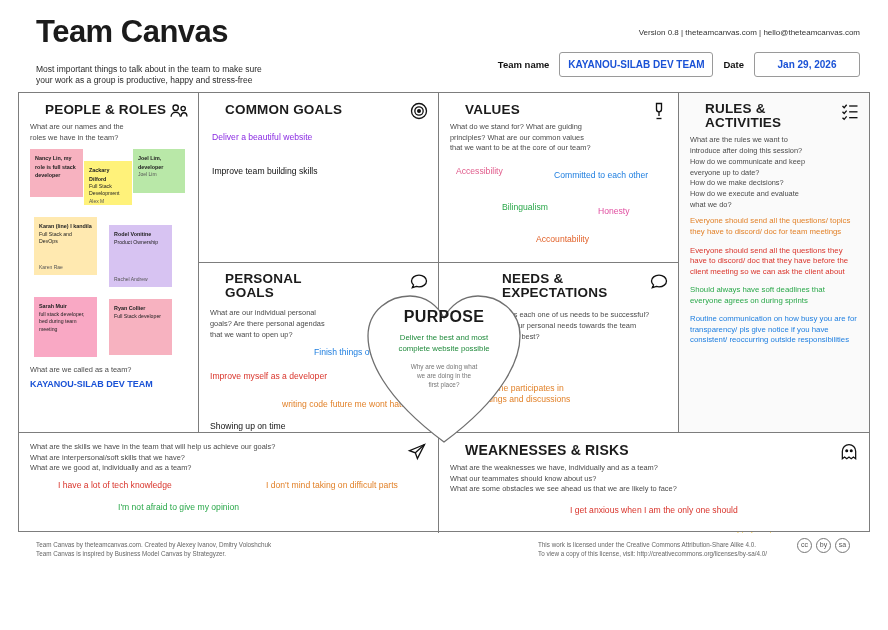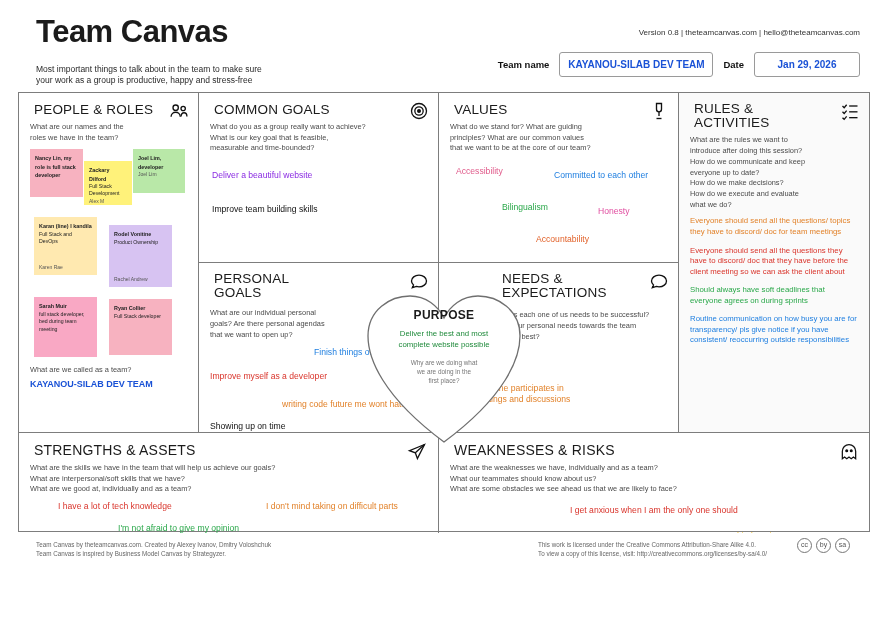--- a/index.html
+++ b/index.html
@@ -62,21 +62,21 @@
   }
   .c-people{grid-column:1;grid-row:1 / span 2;}
   .c-goals{grid-column:2;grid-row:1;}
   .c-values{grid-column:3;grid-row:1;}
   .c-rules{grid-column:4;grid-row:1 / span 2;border-right:none;}
   .c-personal{grid-column:2;grid-row:2;}
   .c-needs{grid-column:3;grid-row:2;}
   .c-strengths{grid-column:1 / span 2;grid-row:3;border-bottom:none;}
   .c-weak{grid-column:3 / span 2;grid-row:3;border-right:none;border-bottom:none;}
   h2.sec{
-    font-size:13.5px;font-weight:normal;margin:0 0 5px 4px;letter-spacing:0.2px;
+    font-size:13.5px;font-weight:bold;margin:0 0 5px 15px;letter-spacing:0.2px;
     text-transform:uppercase;
   }
   h2.sec.two{line-height:1.05;}
   .prompt{font-size:7.4px;line-height:1.45;color:#4a4a4a;margin:0 0 6px 0;}
   .icon{
     position:absolute;right:9px;top:8px;width:20px;height:20px;
     color:#111;
   }
   .icon svg{display:block;}
   
@@ -107,21 +107,21 @@
     width:160px;height:152px;
     z-index:5;
     pointer-events:none;
   }
   .heart svg{display:block;}
   .heart-text{
     position:absolute;left:0;top:0;width:160px;height:152px;
     display:flex;flex-direction:column;align-items:center;
     padding-top:16px;box-sizing:border-box;text-align:center;
   }
-  .heart-title{font-size:12px;font-weight:bold;letter-spacing:0.3px;}
+  .heart-title{font-size:16px;font-weight:bold;letter-spacing:0.3px;}
   .heart-ans{font-size:7.8px;color:#1f8a3b;line-height:1.35;margin-top:7px;width:120px;}
   .heart-prompt{font-size:6.4px;color:#777;line-height:1.4;margin-top:9px;width:92px;}
   
   .footer{
     position:relative;margin-top:6px;height:34px;
     font-size:6.3px;color:#666;line-height:1.5;
   }
   .footer .left{position:absolute;left:18px;top:2px;}
   .footer .mid{position:absolute;left:520px;top:2px;text-align:left;}
   .cc{position:absolute;right:20px;top:0px;display:flex;gap:4px;}
@@ -205,23 +205,20 @@
 
     <div class="cell c-goals">
       <span class="icon">
         <svg viewBox="0 0 24 24" width="20" height="20" fill="none" stroke="#111" stroke-width="1.6">
           <circle cx="12" cy="12" r="9"></circle>
             <circle cx="12" cy="12" r="5"></circle>
             <circle cx="12" cy="12" r="1.6" fill="#111"></circle>
         </svg>
       </span>
       <h2 class="sec">COMMON GOALS</h2>
-      <p class="prompt" style="white-space:pre-line;">What do you as a group really want to achieve?
-What is our key goal that is feasible,
-measurable and time-bounded?</p>
       <div class="rel" style="height:110px;">
         <div class="ans" style="left:2px;top:10px;color:#8a2be2;">Deliver a beautiful website</div>
         <div class="ans" style="left:2px;top:44px;color:#111;">Improve team building skills</div>
       </div>
     </div>
 
     <div class="cell c-values">
       <span class="icon">
         <svg viewBox="0 0 24 24" width="20" height="20" fill="none" stroke="#111" stroke-width="1.6">
           <path d="M9 3h6v7a3 3 0 0 1-6 0z"></path>
@@ -304,21 +301,20 @@
       </div>
     </div>
 
     <div class="cell c-strengths">
       <span class="icon" style="right:11px;top:9px;">
         <svg viewBox="0 0 24 24" width="20" height="20" fill="none" stroke="#111" stroke-width="1.6">
           <path d="M21 3L3 10.5l7 2.5 2.5 7L21 3z"></path>
             <path d="M10 13L21 3"></path>
         </svg>
       </span>
-      <h2 class="sec" style="font-size:14px;">STRENGTHS &amp; ASSETS</h2>
       <p class="prompt" style="white-space:pre-line;">What are the skills we have in the team that will help us achieve our goals?
 What are interpersonal/soft skills that we have?
 What are we good at, individually and as a team?</p>
       <div class="rel" style="height:60px;text-align:center;">
         <div class="ans" style="left:28px;top:0px;color:#d9342b;">I have a lot of tech knowledge</div>
         <div class="ans" style="left:236px;top:0px;color:#e2822a;">I don't mind taking on difficult parts</div>
         <div class="ans" style="left:88px;top:22px;color:#2aa84a;">I'm not afraid to give my opinion</div>
 
       </div>
     </div>

